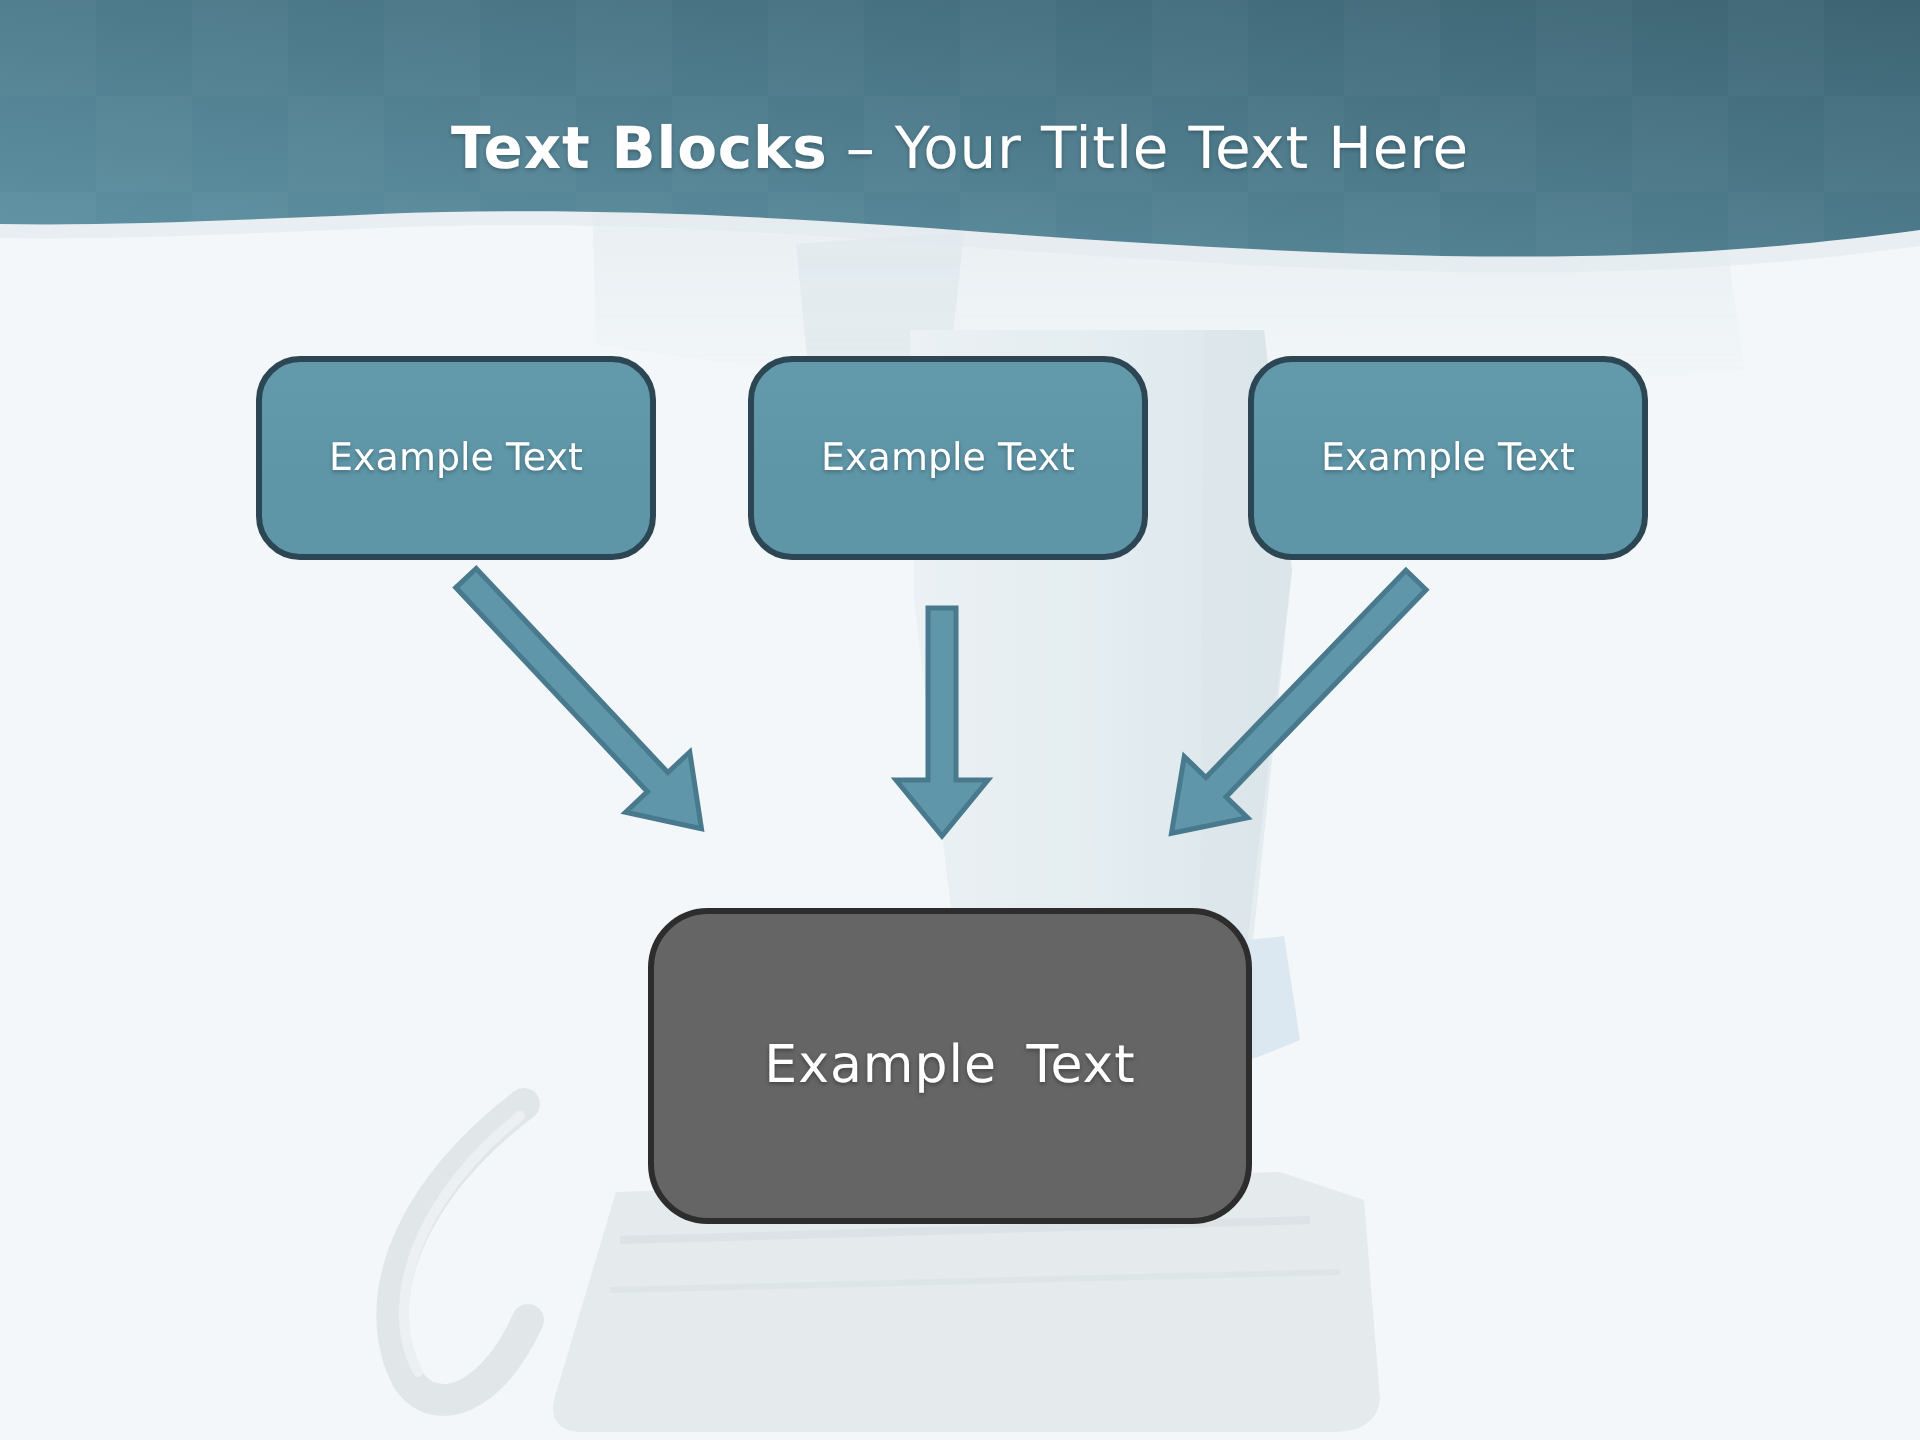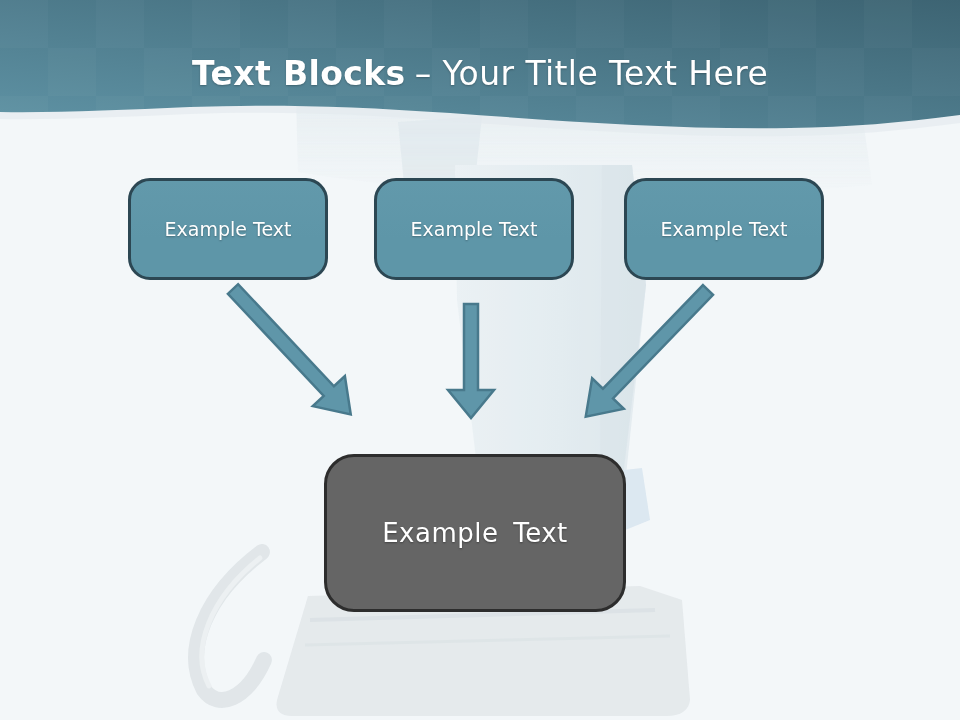--- a/index.html
+++ b/index.html
@@ -15,21 +15,21 @@
   
   .header-path{fill:url(#hdrGrad);}
   .hstop1{stop-color:var(--header-top,#3f6877);}
   .hstop2{stop-color:var(--header-bottom,#5d90a2);}
   .underwave{fill:#e3eaee;opacity:.65;}
 
   
   .title{
     position:absolute;left:0;top:55px;width:960px;
     text-align:center;color:var(--title-text,#fff);
-    font-size:33px;line-height:38px;letter-spacing:.4px;
+    font-size:29px;line-height:38px;letter-spacing:.4px;
     text-shadow:0 1px 2px rgba(0,0,0,.25);
     white-space:nowrap;
   }
   .title .t-bold{font-weight:700;}
   .title .t-rest{font-weight:400;margin-left:9px;}
 
   
   .tbox{
     position:absolute;width:200px;height:102px;top:178px;
     box-sizing:border-box;

